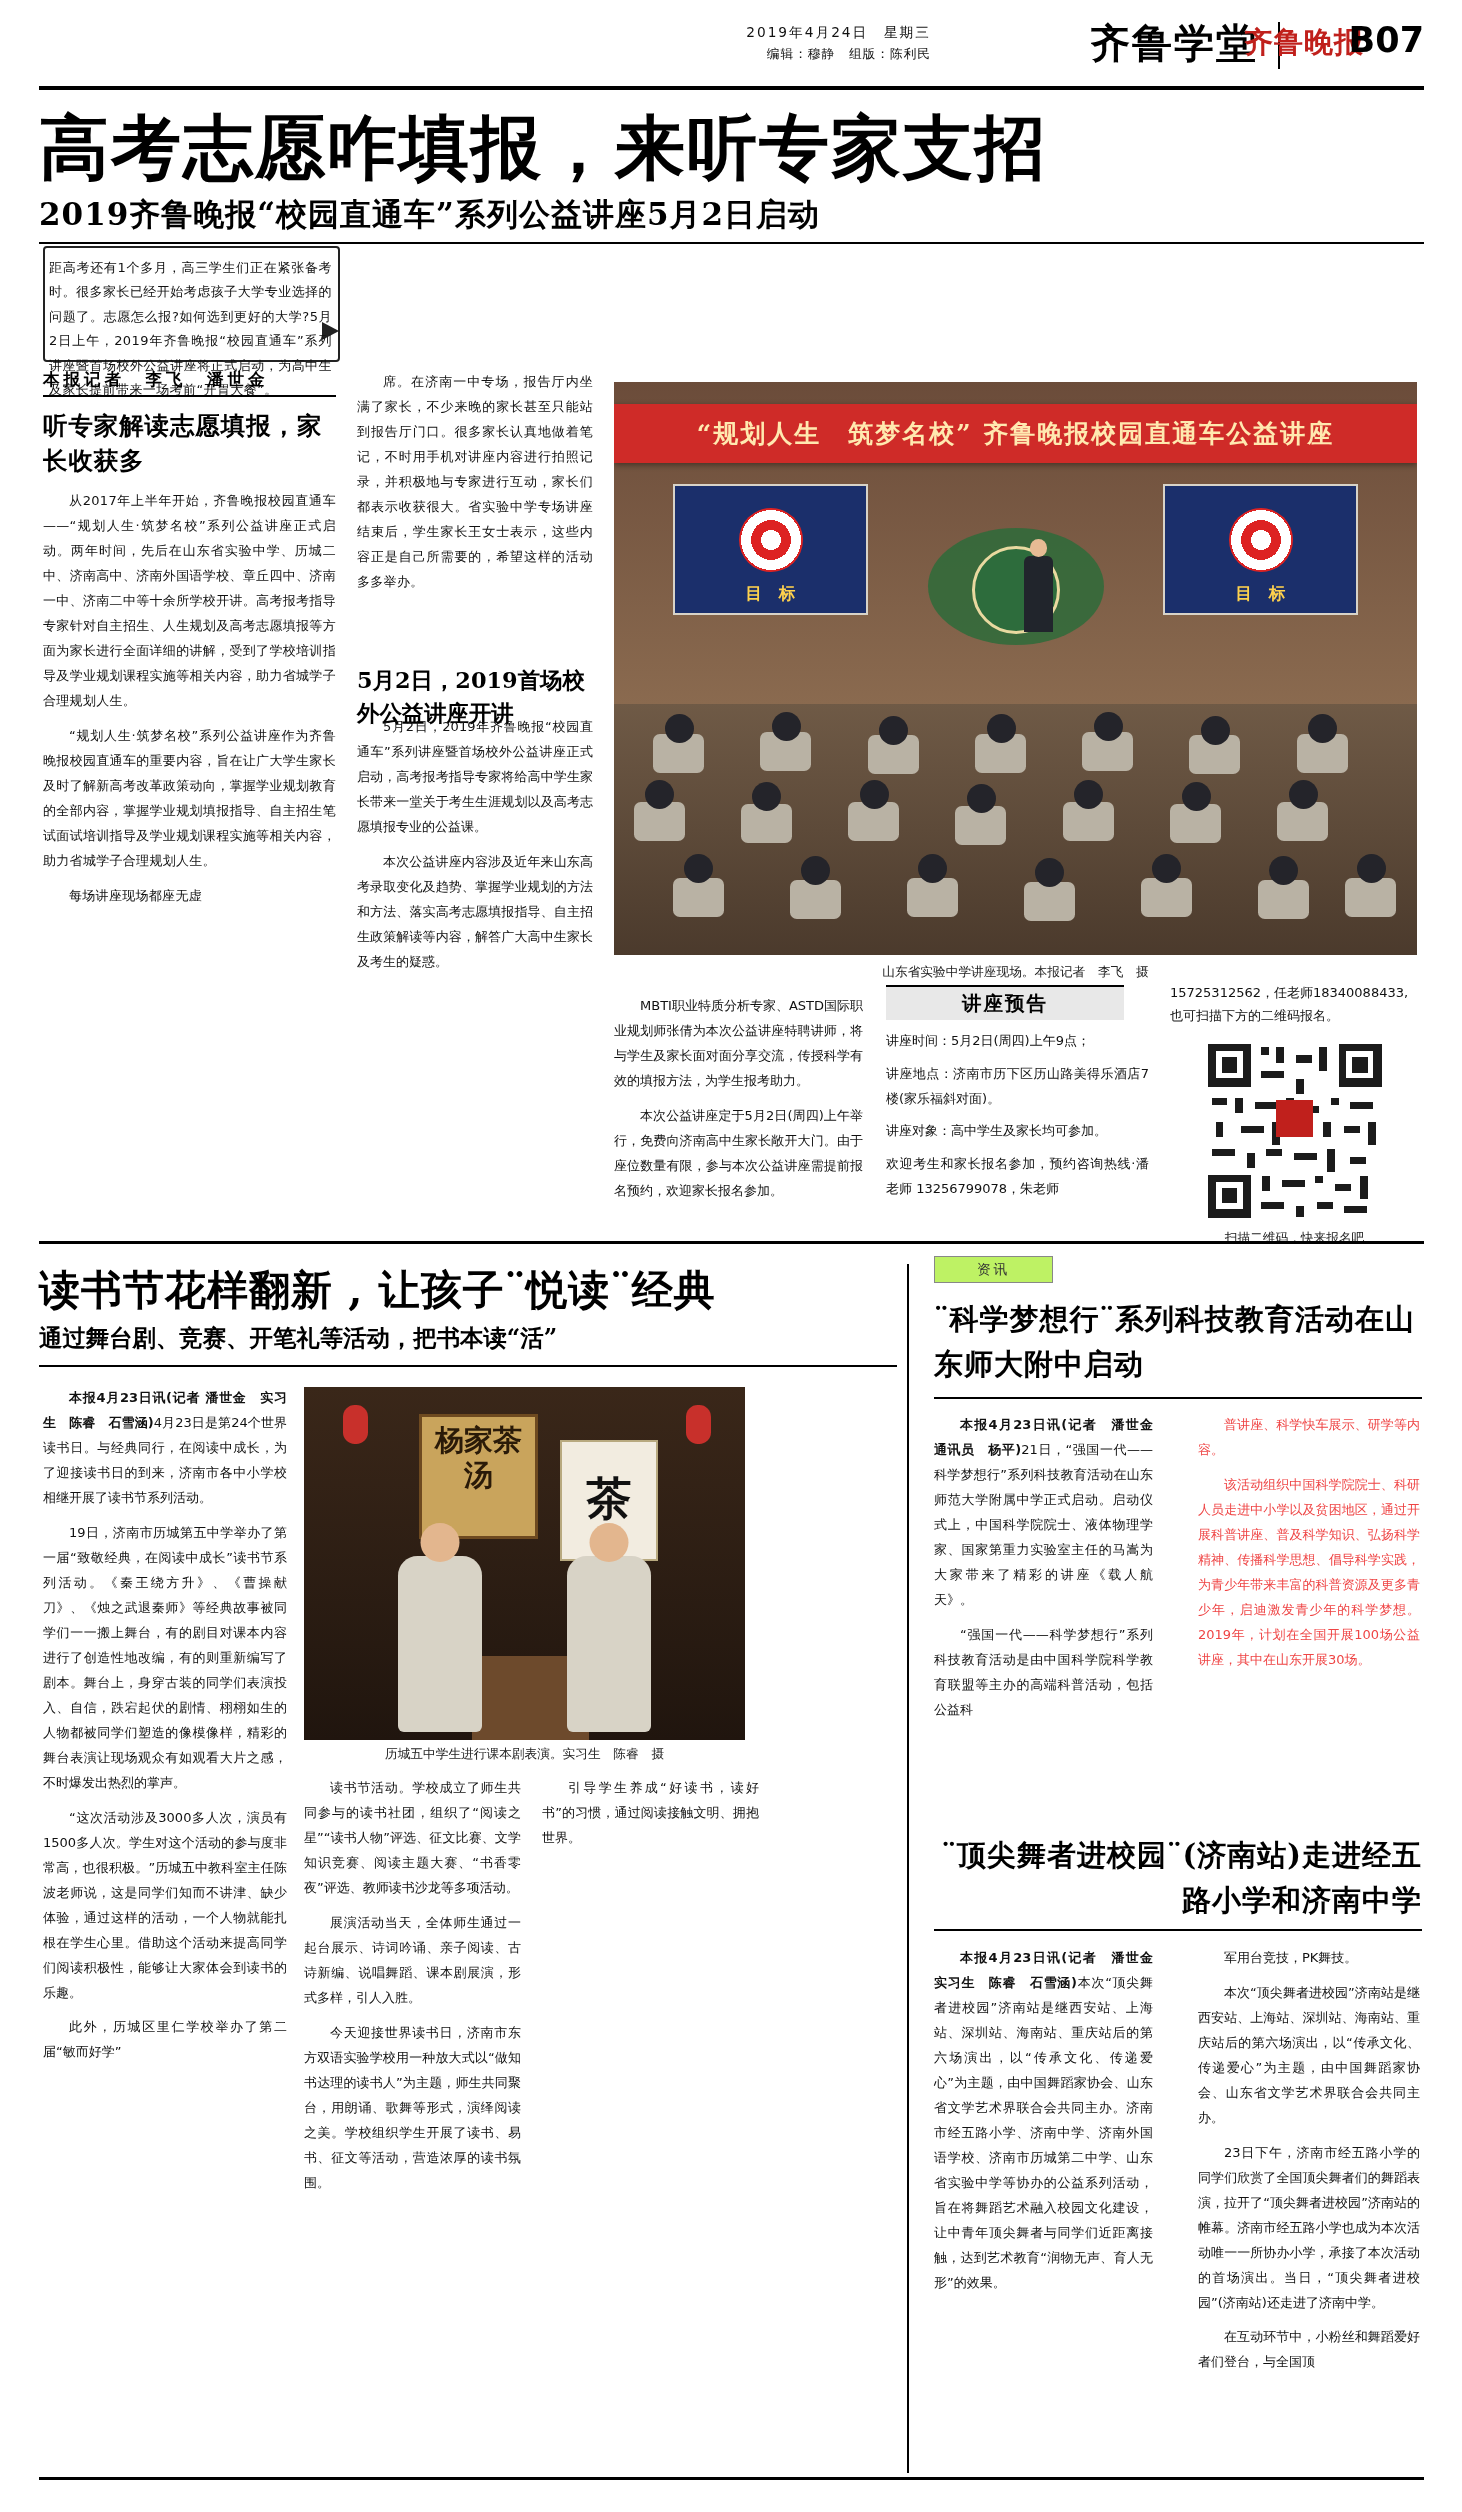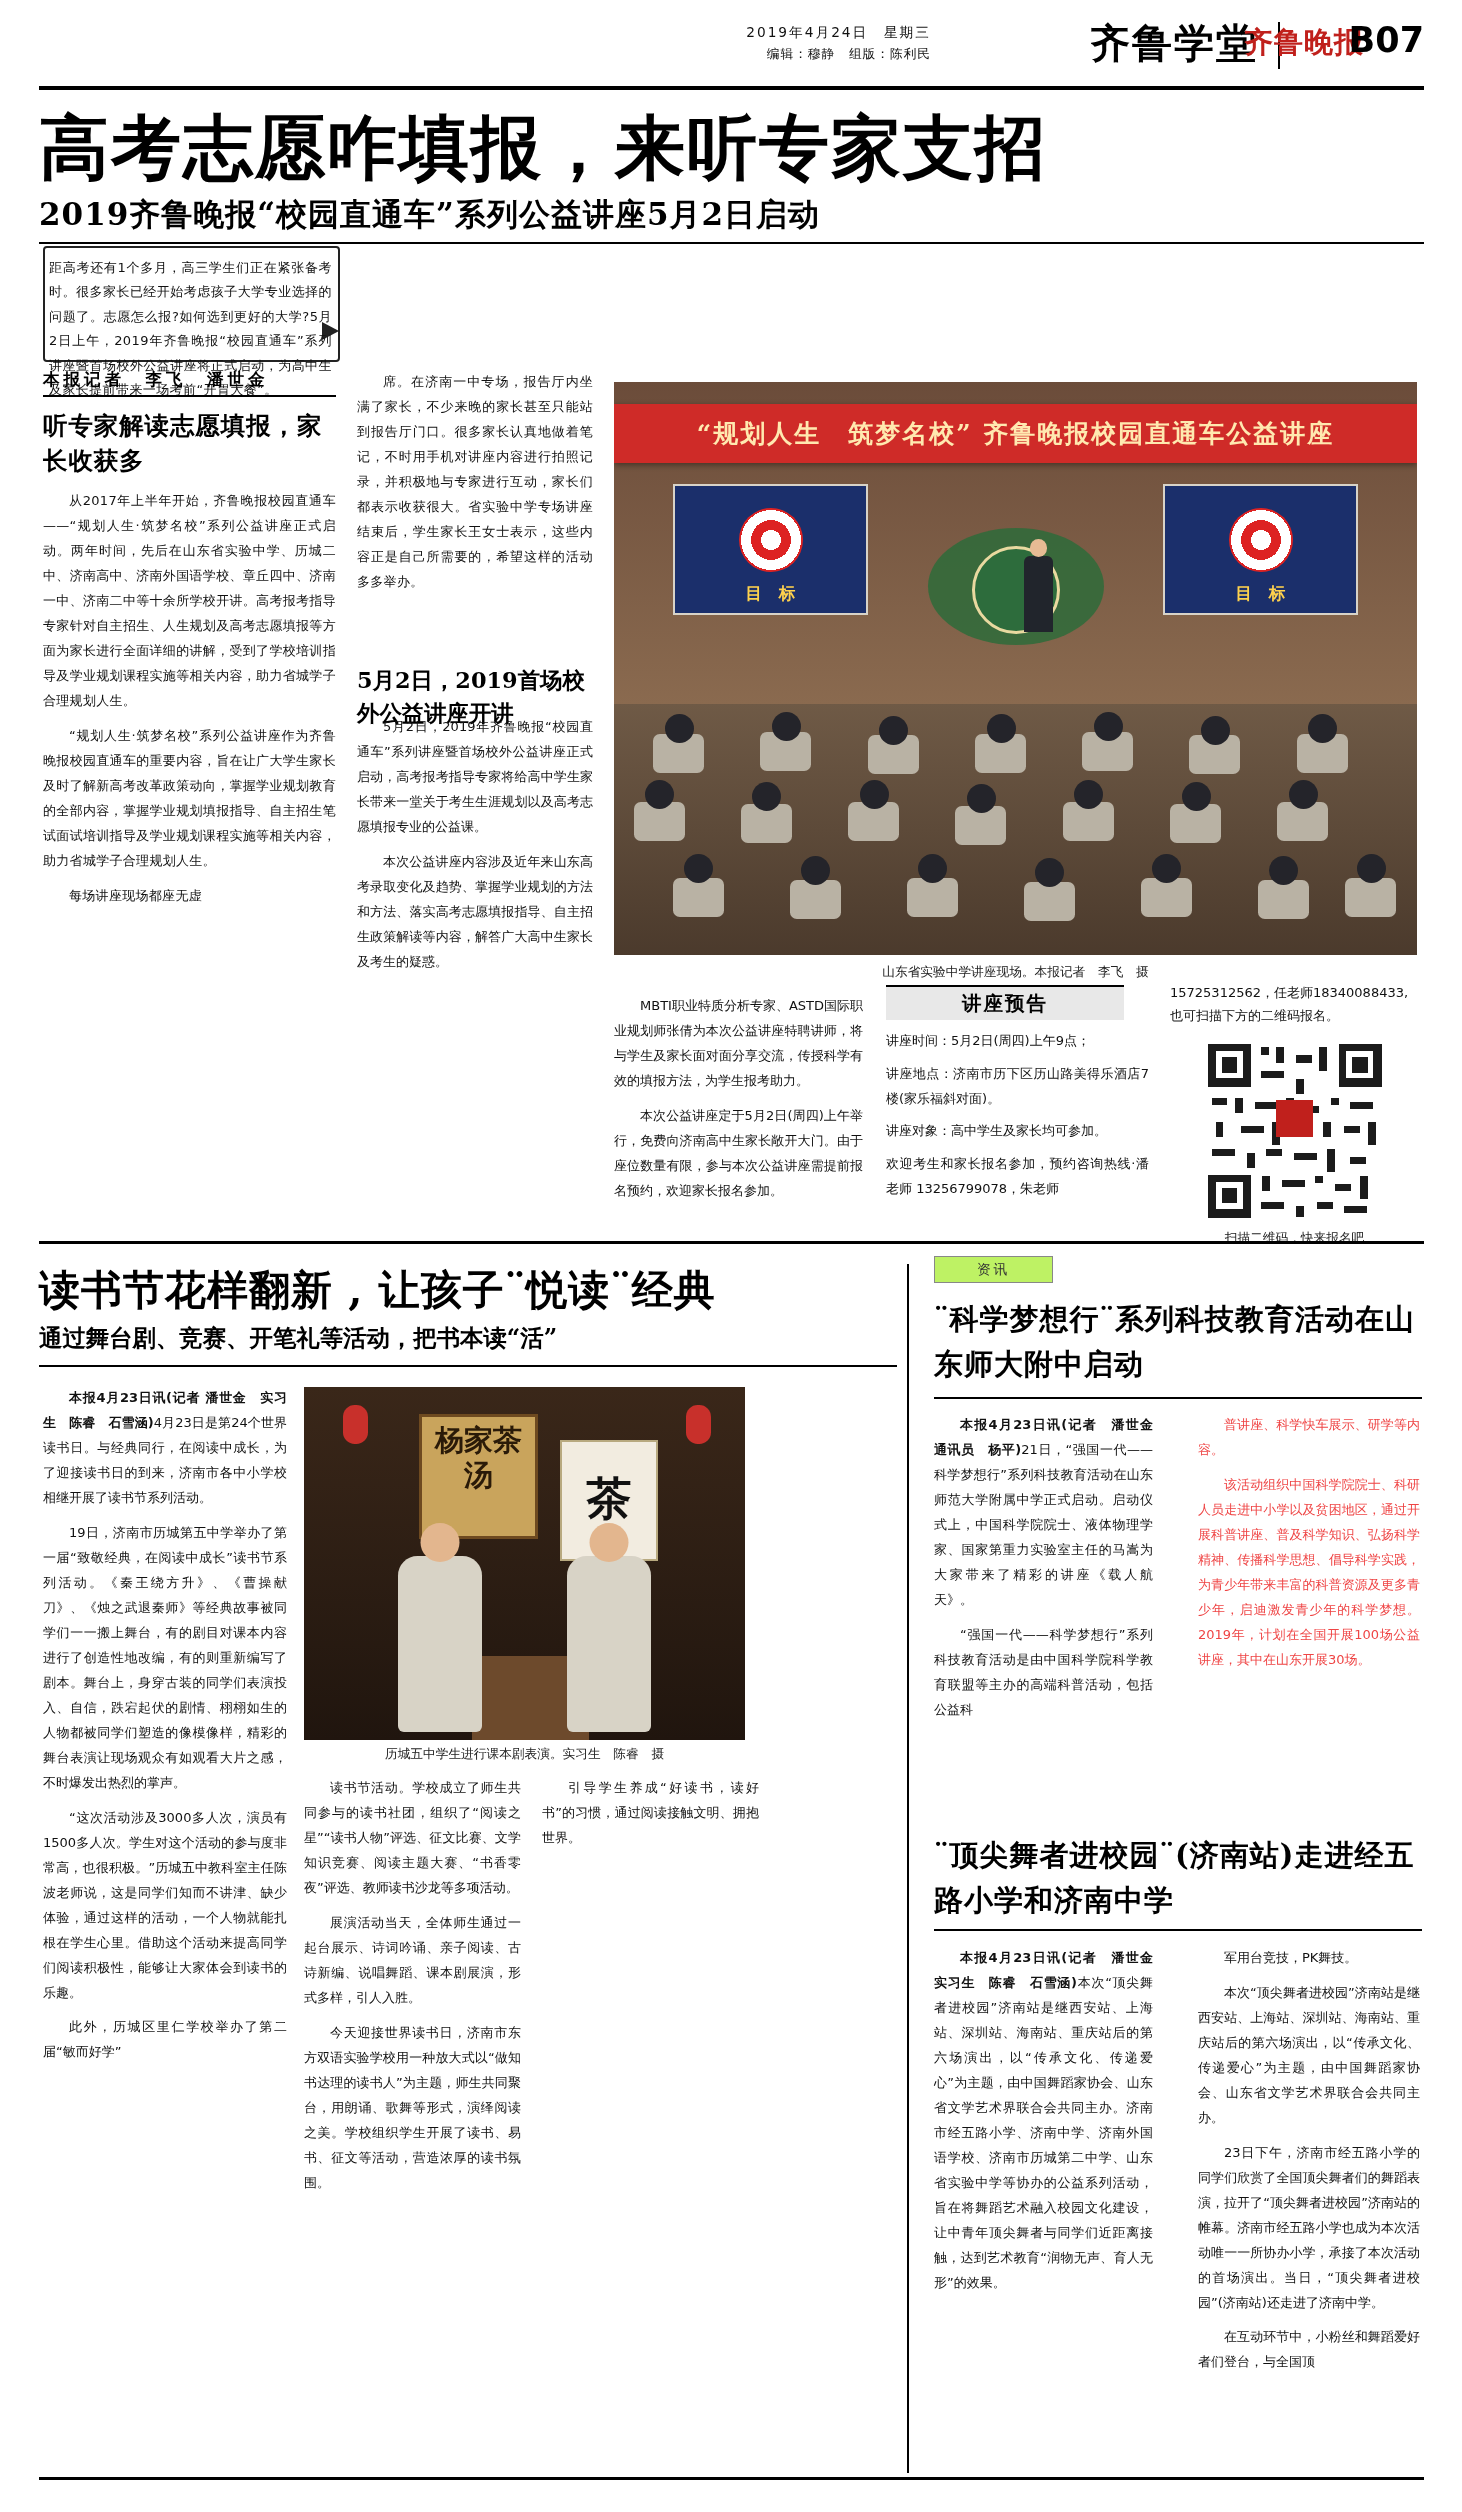--- a/index.html
+++ b/index.html
@@ -260,21 +260,21 @@
   }
   .railc1 p{margin:0 0 9.8px 0;text-indent:2em;}
   .railc2{
     position:absolute;left:1198px;top:1412px;width:222px;
     font-family:"DejaVu Sans",sans-serif;font-size:13px;line-height:25px;text-align:justify;color:#ef4444;
   }
   .railc2 p{margin:0 0 9.8px 0;text-indent:2em;}
 
   .rail-h2{
     position:absolute;left:934px;top:1833px;width:488px;
-    font-family:"DejaVu Serif",serif;font-weight:bold;font-size:29px;line-height:45px;letter-spacing:1px;
+    font-family:"DejaVu Serif",serif;font-weight:bold;font-size:29px;line-height:45px;letter-spacing:1px;text-align:right;
   }
   .rail-rule2{position:absolute;left:934px;top:1929px;width:488px;height:2px;background:#000;}
   .railc3{
     position:absolute;left:934px;top:1945px;width:219px;
     font-family:"DejaVu Sans",sans-serif;font-size:13px;line-height:25px;text-align:justify;color:#111;
   }
   .railc3 p{margin:0 0 9.8px 0;text-indent:2em;}
   .railc4{
     position:absolute;left:1198px;top:1945px;width:222px;
     font-family:"DejaVu Sans",sans-serif;font-size:13px;line-height:25px;text-align:justify;color:#111;

